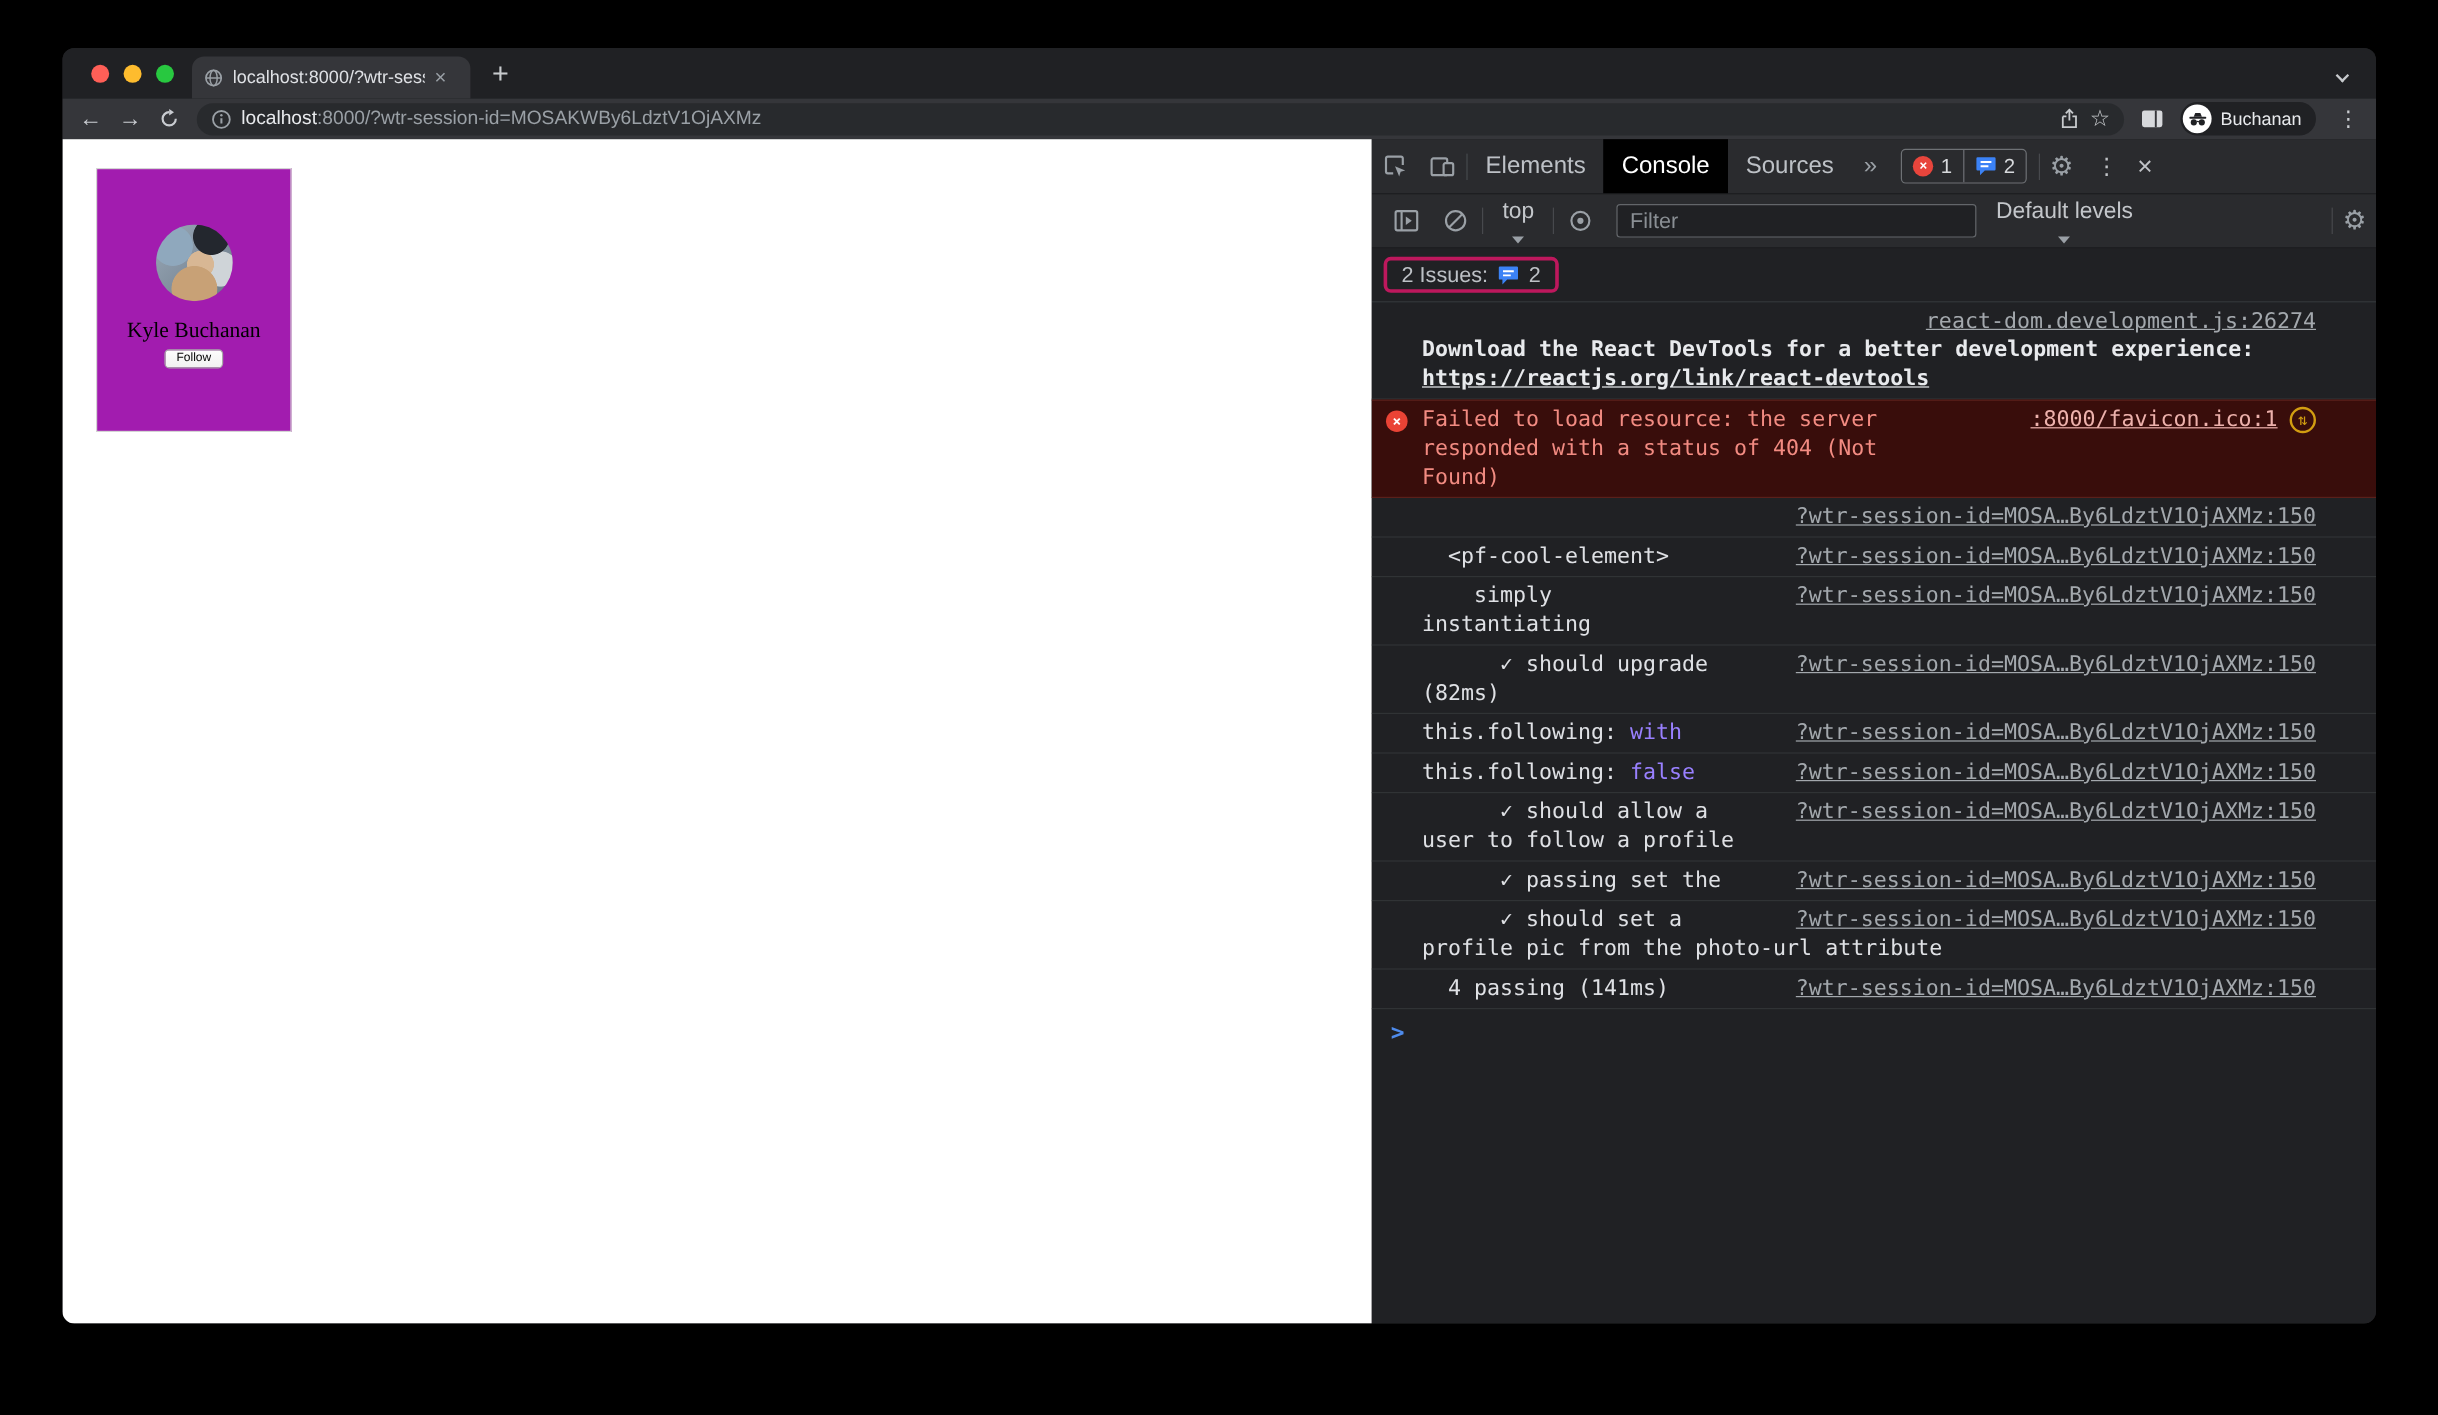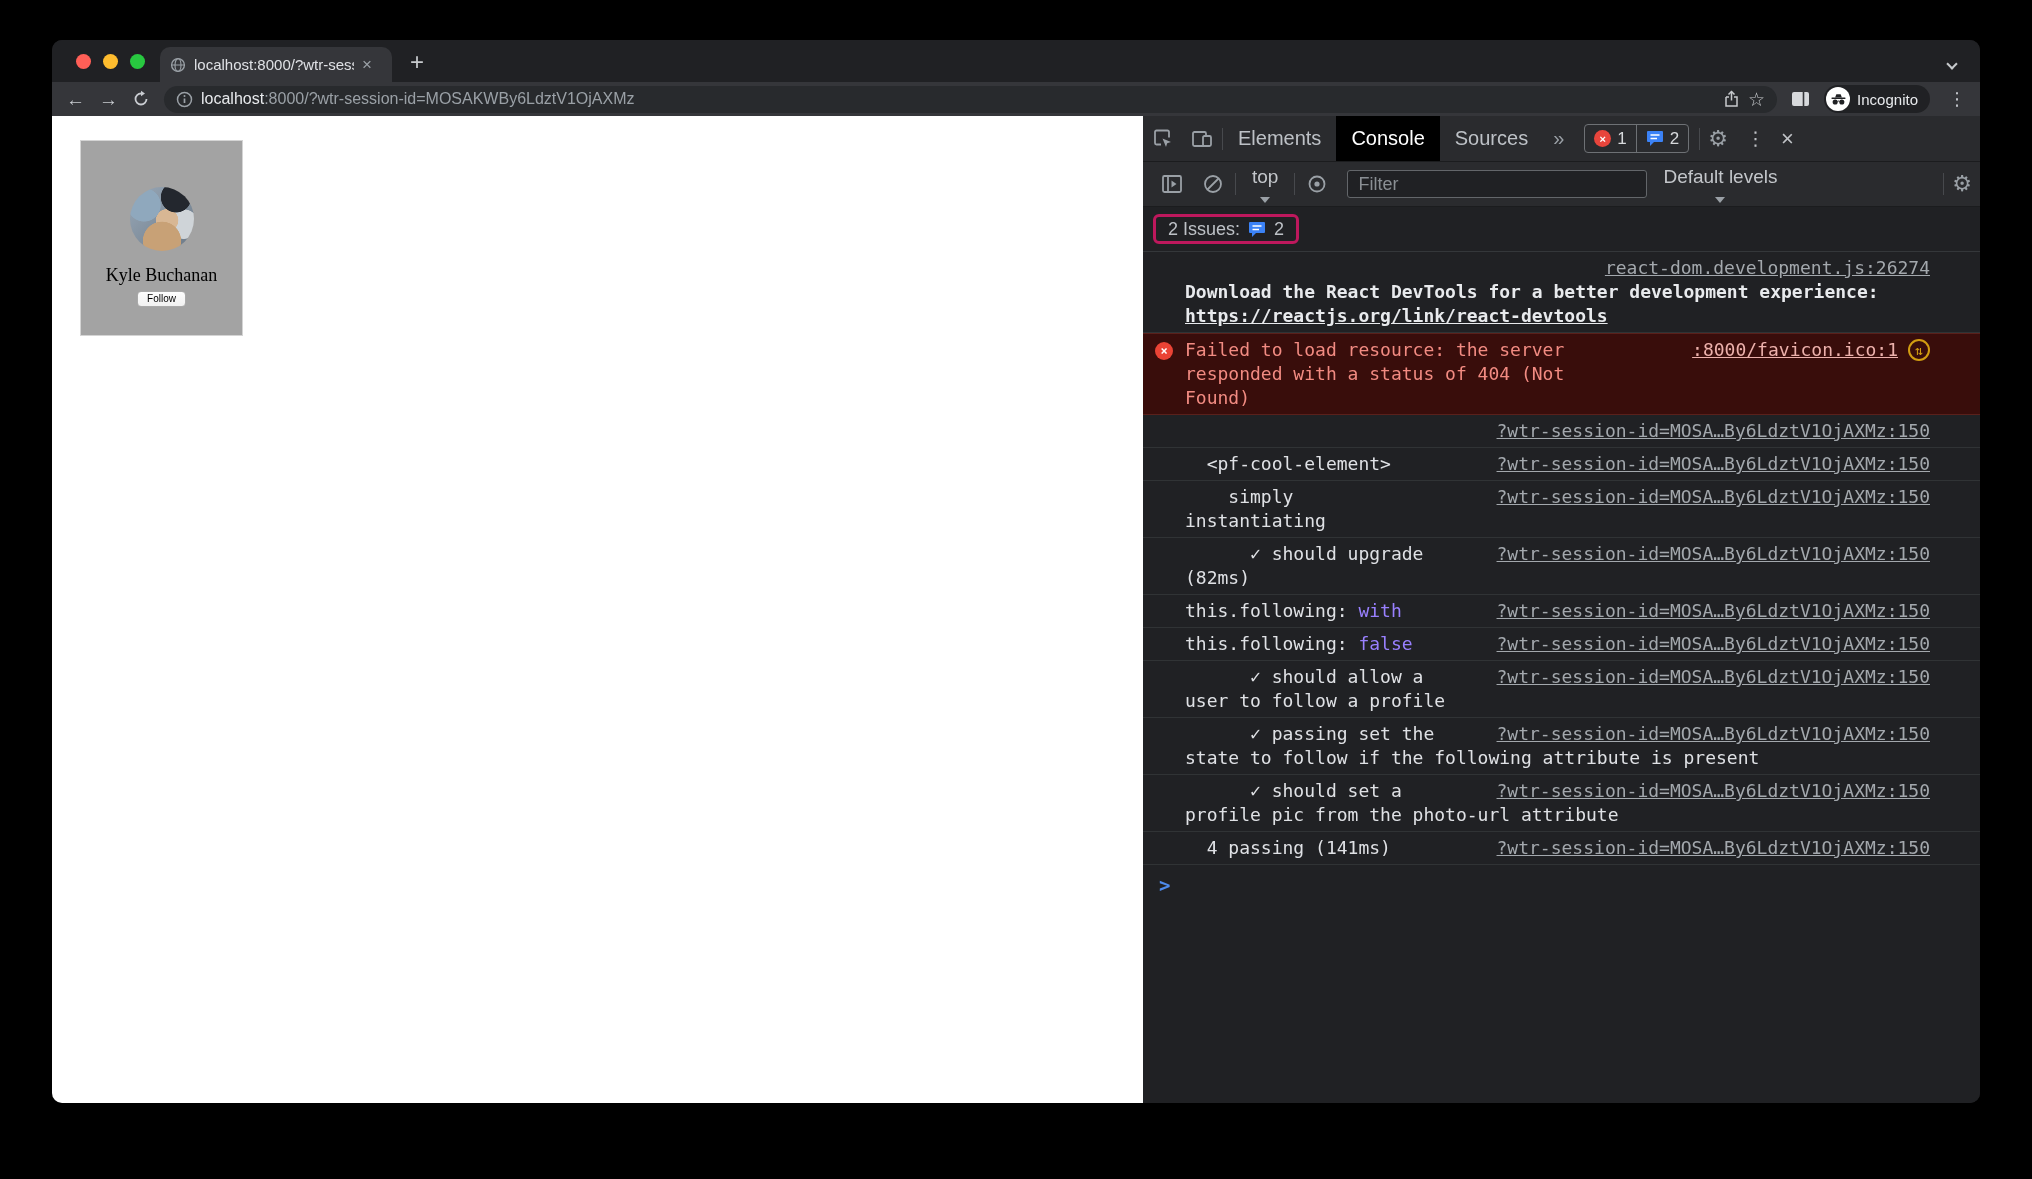--- a/index.html
+++ b/index.html
@@ -28,21 +28,21 @@
   .urltext .host { color:#e8eaed; } .urltext .rest { color:#9aa0a6; }
   .star { color:#c7cacd; font-size:19px; cursor:pointer; }
   .incog { height:28px; background:#202124; border-radius:14px; display:flex; align-items:center; gap:7px; padding:2px 12px 2px 2px; }
   .incog-circle { width:24px; height:24px; background:#fff; border-radius:50%; display:flex; align-items:center; justify-content:center; }
   .incog-label { color:#e8eaed; font-size:15px; }
   .menu-dots { color:#c9ccd1; font-size:18px; letter-spacing:0; cursor:pointer; padding:0 4px; }
 
   
   .content { flex:1; display:flex; min-height:0; }
   .page { flex:1; background:#fff; position:relative; }
-  .card { position:absolute; left:28px; top:24px; width:163px; height:196px; background:#a3a3a3;
+  .card { position:absolute; left:28px; top:24px; width:163px; height:220px; background:#a21caf;
           border:1px solid #d4d4d4; text-align:center; }
   .avatar { width:64px; height:64px; border-radius:50%; margin:46px auto 0;
     background:
       radial-gradient(circle at 72% 16%, #23272e 0 21%, rgba(0,0,0,0) 22%),
       radial-gradient(circle at 22% 28%, #8fa8bd 0 24%, rgba(0,0,0,0) 25%),
       radial-gradient(circle at 50% 84%, #c8a176 0 30%, rgba(0,0,0,0) 31%),
       radial-gradient(circle at 58% 52%, #d8b794 0 22%, rgba(0,0,0,0) 23%),
       radial-gradient(circle at 84% 58%, #cfd4d8 0 22%, rgba(0,0,0,0) 23%),
       linear-gradient(135deg, #9aa9b8, #6a7886); }
   .pname { font-family:"Liberation Serif", serif; font-size:18px; color:#000; margin-top:14px; }
@@ -162,21 +162,21 @@
     <div class="incog">
       <span class="incog-circle">
         <svg width="17" height="13" viewBox="0 0 24 17">
             <path d="M7.2 5.5 L9 1 H15 L16.8 5.5 Z" fill="#202124"></path>
             <rect x="2" y="5.5" width="20" height="2.2" rx="1" fill="#202124"></rect>
             <circle cx="7.3" cy="12" r="3.6" fill="#202124"></circle>
             <circle cx="16.7" cy="12" r="3.6" fill="#202124"></circle>
             <path d="M10.6 11.2 Q12 10.2 13.4 11.2" stroke="#202124" stroke-width="1.4" fill="none"></path>
           </svg>
       </span>
-      <span class="incog-label">Incognito</span>
+      <span class="incog-label">Buchanan</span>
     </div>
     <span class="menu-dots">⋮</span>
   </div>
 
   <div class="content">
     <div class="page">
       <div class="card">
         <div class="avatar"></div>
         <div class="pname">Kyle Buchanan</div>
         <span class="follow">Follow</span>
@@ -338,21 +338,20 @@
               <span class="src">?wtr-session-id=MOSA…By6LdztV1OjAXMz:150</span>
             </span>
             <div class="cline"><span>      ✓ should allow a</span></div>
             <div class="cline"><span>user to follow a profile</span></div>
           </div>
           <div class="crow log">
             <span class="srcwrap">
               <span class="src">?wtr-session-id=MOSA…By6LdztV1OjAXMz:150</span>
             </span>
             <div class="cline"><span>      ✓ passing set the</span></div>
-            <div class="cline"><span>state to follow if the following attribute is present</span></div>
           </div>
           <div class="crow log">
             <span class="srcwrap">
               <span class="src">?wtr-session-id=MOSA…By6LdztV1OjAXMz:150</span>
             </span>
             <div class="cline"><span>      ✓ should set a</span></div>
             <div class="cline"><span>profile pic from the photo-url attribute</span></div>
           </div>
           <div class="crow log">
             <span class="srcwrap">

